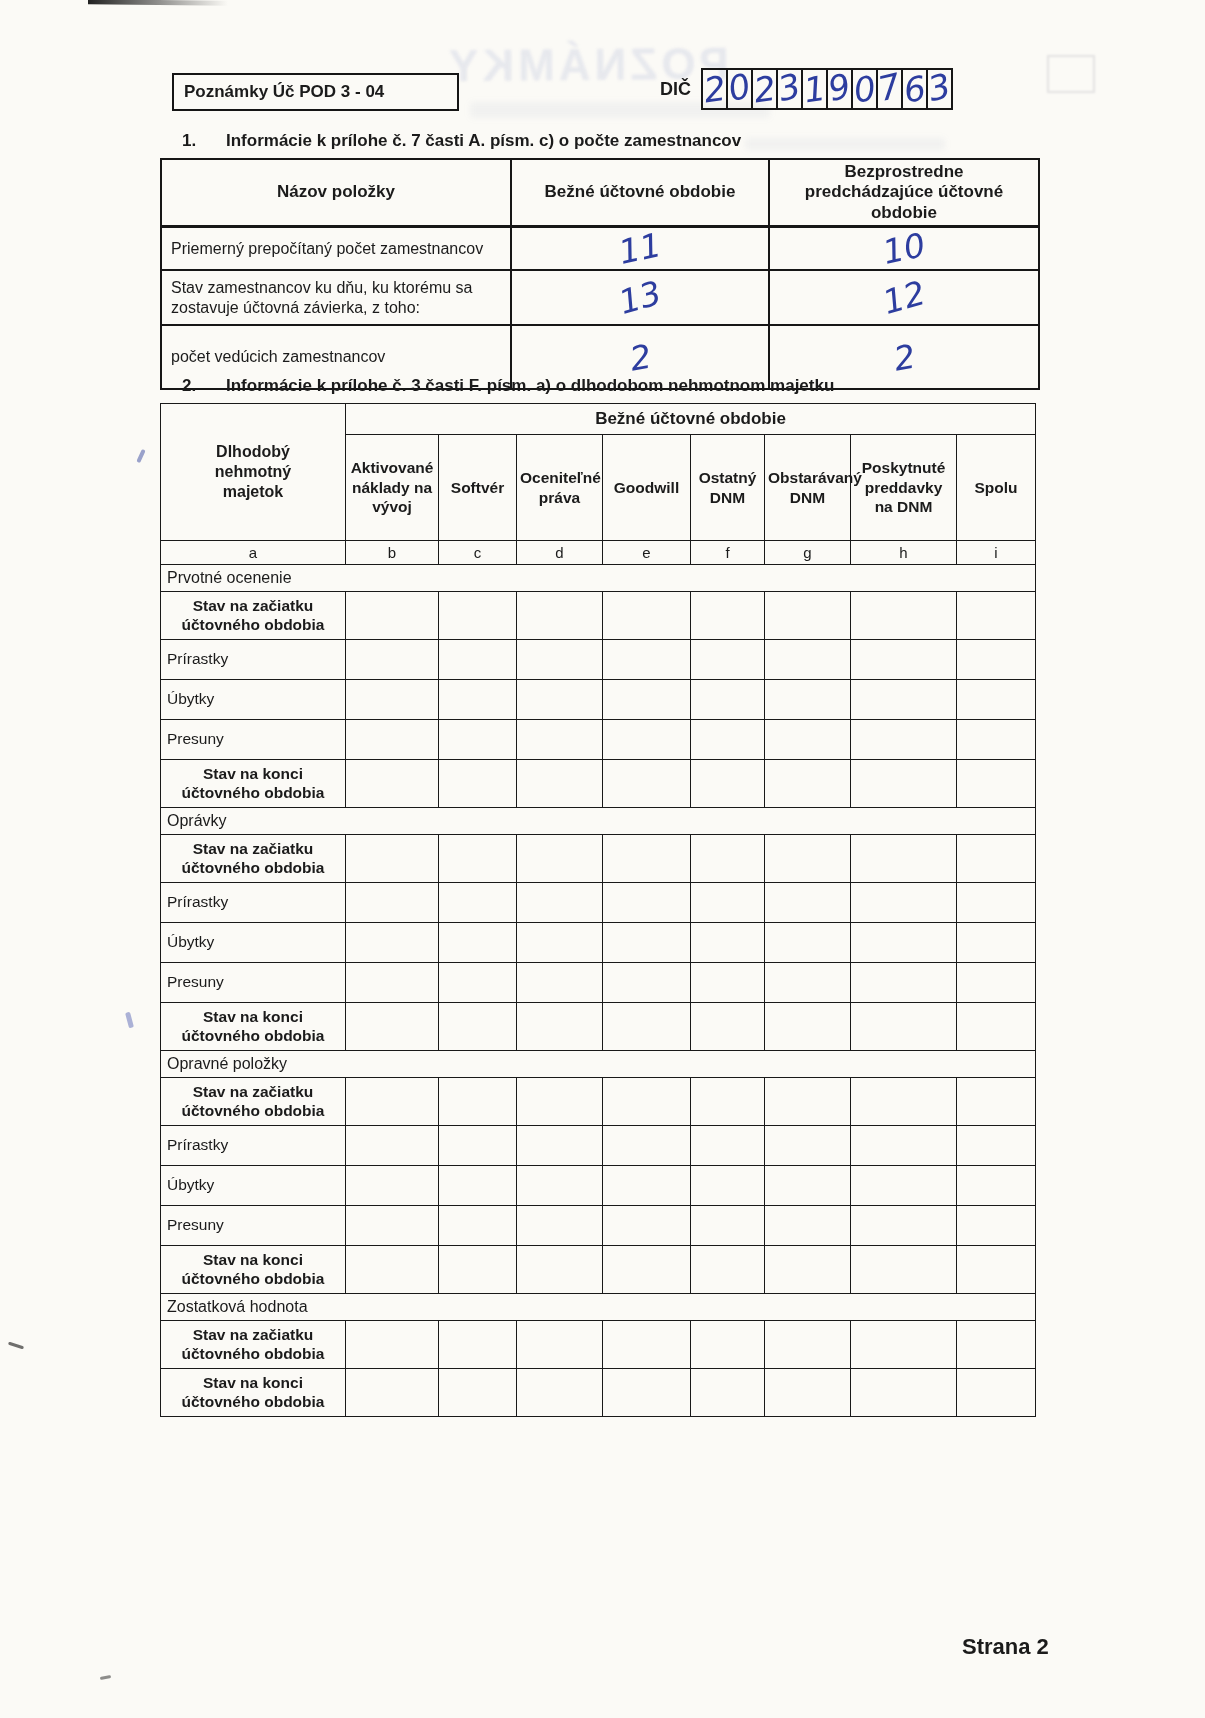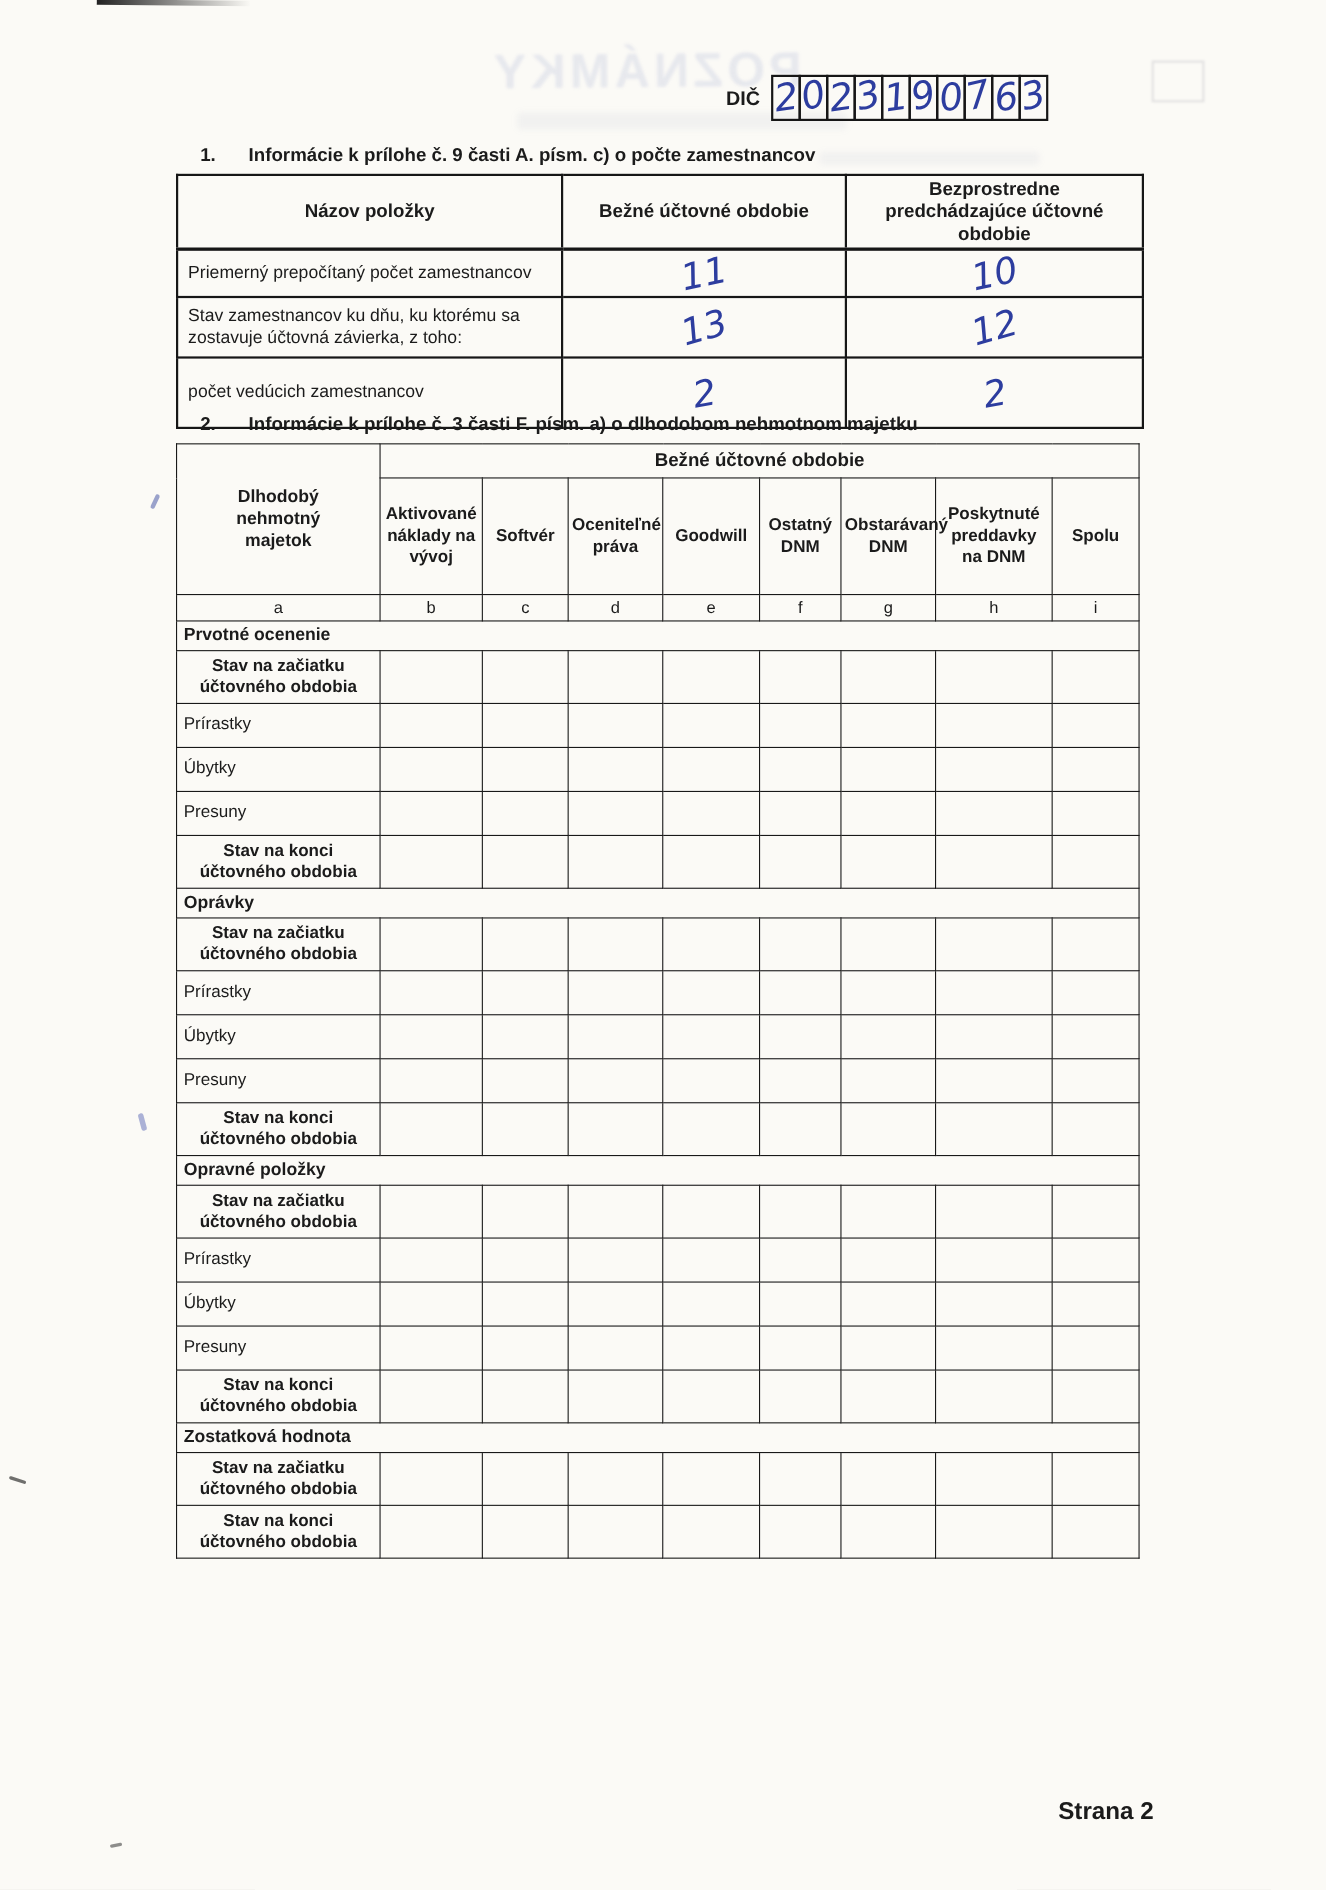--- a/index.html
+++ b/index.html
@@ -94,21 +94,21 @@
   .section2 { position: absolute; left: 160px; top: 376px; width: 878px; }
   .t2 { width: 875px; }
   .t2 th, .t2 td { border: 1.6px solid #191919; box-sizing: border-box; }
   .t2 .colA { font-weight: bold; font-size: 16px; text-align: center; vertical-align: middle; padding: 22px; line-height: 1.25; }
   .t2 .period { height: 31px; font-weight: bold; font-size: 17px; text-align: center; vertical-align: middle; }
   .t2 .cols-row th {
     height: 106px; font-weight: bold; font-size: 15.5px;
     text-align: center; vertical-align: middle; padding: 2px 3px; line-height: 1.25;
   }
   .t2 .letters-row th { height: 24px; font-weight: normal; font-size: 15px; text-align: center; vertical-align: middle; }
-  .t2 tr.sec-row td { font-size: 16px; padding: 2px 6px; vertical-align: middle; font-weight: bold; }
+  .t2 tr.sec-row td { font-size: 16px; padding: 2px 6px; vertical-align: middle; }
   .t2 td.lbl { font-size: 15.5px; padding: 2px 6px; vertical-align: middle; line-height: 1.2; }
   .t2 td.lbl.bold { font-weight: bold; text-align: center; }
 
   
   .strana { position: absolute; left: 962px; top: 1634px; font-weight: bold; font-size: 22px; }
 </style>
 </head>
 <body>
 
 <div class="page">
@@ -116,20 +116,23 @@
   <div class="bleed">POZNÁMKY</div>
   <div class="smudge" id="sm1"></div>
   <div class="smudge" id="sm2"></div>
   <div class="stamp-ghost"></div>
   <div class="edge-mark"></div>
   <div class="mark" id="mk1"></div>
   <div class="mark" id="mk2"></div>
   <div class="mark" id="mk3"></div>
   <div class="mark" id="mk4"></div>
 
+  <div class="form-code-box">
+    <span>Poznámky Úč POD 3 - 04</span>
+  </div>
   <div class="dic-area">
     <span class="dic-label">DIČ</span>
     <div class="dic-boxes" id="dic-boxes">
         <div class="dic-cell">
           <span class="hw dic-digit">2</span>
         </div>
         <div class="dic-cell">
           <span class="hw dic-digit">0</span>
         </div>
         <div class="dic-cell">
@@ -155,21 +158,21 @@
         </div>
         <div class="dic-cell">
           <span class="hw dic-digit">3</span>
         </div>
       </div>
   </div>
 
   <div class="section1">
     <div class="heading">
       <span class="num">1.</span>
-      <span class="txt">Informácie k prílohe č. 9 časti A. písm. c) o počte zamestnancov</span>
+      <span class="txt">Informácie k prílohe č. 7 časti A. písm. c) o počte zamestnancov</span>
     </div>
     <table class="t1">
       <colgroup>
           <col style="width:350px">
           <col style="width:258px">
           <col style="width:270px">
         </colgroup>
       <thead>
         <tr>
           <th>Názov položky</th>

